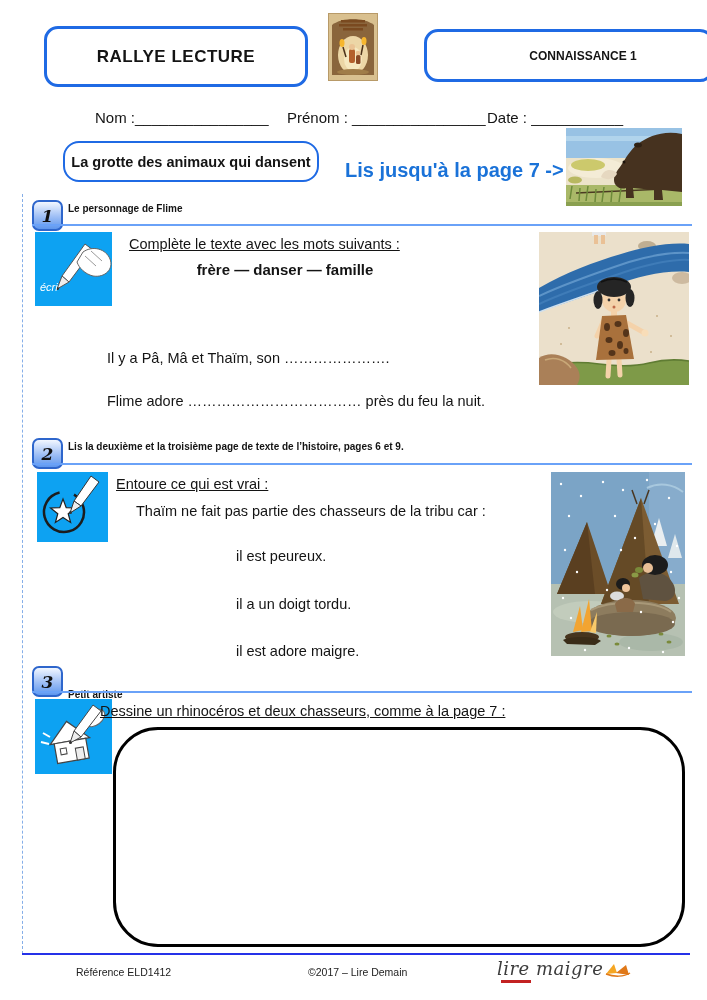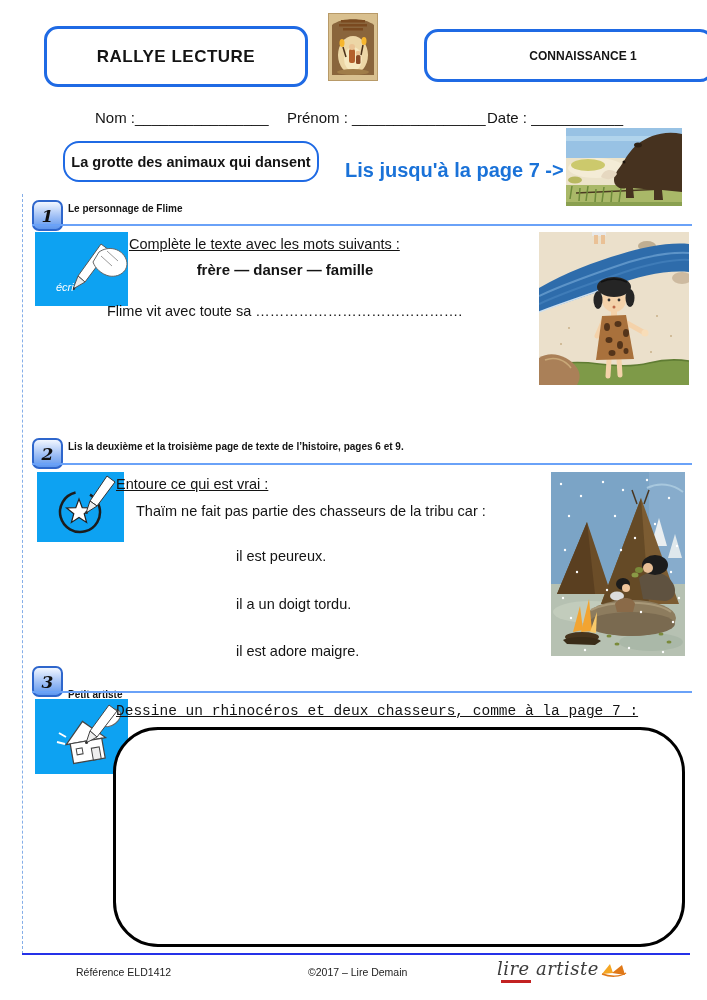--- a/index.html
+++ b/index.html
@@ -21,21 +21,21 @@
   
   .left-rule{position:absolute;left:22px;top:194px;height:760px;width:0;border-left:1px dashed #85aee8;}
   .footer-rule{position:absolute;left:22px;top:953px;width:668px;height:0;border-top:2px solid #2531e8;}
   
   .badge{position:absolute;left:32px;width:27px;height:27px;border:2px solid #2e66cc;border-radius:7px;
          background:linear-gradient(180deg,#f2f7ff 0%,#9dbef5 55%,#5e97ee 100%);
          display:flex;align-items:center;justify-content:center;
          font-family:"DejaVu Serif",serif;font-style:italic;font-weight:bold;font-size:17px;color:#101010;}
   .sec-head{position:absolute;left:68px;font-weight:bold;font-size:10px;white-space:nowrap;}
   .sec-rule{position:absolute;left:32px;width:660px;height:0;border-top:2px solid #6aa2f8;}
-  .icon-box{position:absolute;background:#0da2f2;padding-left:16px;}
+  .icon-box{position:absolute;background:#0da2f2;}
   .body-text{position:absolute;font-size:14.5px;white-space:nowrap;}
   .instr{text-decoration:underline;}
   .word-bank{position:absolute;left:150px;width:270px;text-align:center;font-weight:bold;font-size:15px;}
   .draw-box{position:absolute;left:113px;top:727px;width:566px;height:214px;border:3.5px solid #000;
             border-radius:45px;background:#fff;}
   
   .foot-text{position:absolute;top:966px;font-size:10.5px;color:#222;}
   .logo-wrap{position:absolute;left:497px;top:958px;width:140px;}
   .logo-text{font-family:"DejaVu Serif",serif;font-style:italic;font-size:18px;color:#3c3c3c;letter-spacing:.5px;}
   .logo-mark{display:inline-block;vertical-align:-2px;margin-left:2px;}
@@ -118,21 +118,22 @@
       <circle cx="22.5" cy="56.5" r="1.6" fill="#333"></circle>
       <path d="M48,20 C58,13 71,17 75,27 C79,37 70,46 58,44 C50,42 44,36 42,30 Z" fill="#ffffff" stroke="#666" stroke-width="1"></path>
       <path d="M50,24 L61,34 M56,19 L67,29" stroke="#9a9a9a" stroke-width="1" fill="none"></path>
       <text x="5" y="59" font-size="11" font-style="italic" fill="#ffffff">écri</text>
     </svg>
   </div>
 
   <div class="body-text instr" style="left:116px;top:236px;margin-left:13px;">Complète le texte avec les mots suivants :</div>
   <div class="word-bank" style="top:261px;">frère — danser — famille</div>
 
-  <div class="body-text" style="left:107px;top:303px;">Flime vit avec toute sa …………………………………….</div>
+  <div class="body-text" style="left:107px;top:350px;">Il y a Pâ, Mâ et Thaïm, son ………………….</div>
+  <div class="body-text" style="left:107px;top:393px;">Flime adore ……………………………… près du feu la nuit.</div>
 
   <svg class="abs" style="left:539px;top:232px;" width="150" height="153" viewBox="0 0 150 153">
     <rect width="150" height="153" fill="#ebe0cb"></rect>
     <rect x="53" y="0" width="14" height="4" fill="#e8e8e8"></rect>
     <rect x="55" y="3" width="4" height="9" fill="#eac196"></rect>
     <rect x="62" y="3" width="4" height="9" fill="#eac196"></rect>
     <ellipse cx="108" cy="14" rx="9" ry="5" fill="#bfae92"></ellipse>
     <ellipse cx="122" cy="30" rx="14" ry="7" fill="#c2ae90"></ellipse>
     <ellipse cx="143" cy="46" rx="10" ry="6" fill="#cdbaa0"></ellipse>
     <path d="M0,56 C28,40 55,30 82,22 C105,15 130,10 150,12 L150,40 C126,38 100,44 74,54 C48,64 22,72 0,80 Z" fill="#2e6cab"></path>
@@ -272,28 +273,28 @@
         <rect x="25" y="48" width="6" height="6" fill="none" stroke="#444" stroke-width="1"></rect>
       </g>
       <path d="M8,34 l7,4 M6,43 l8,2" stroke="#ffffff" stroke-width="2"></path>
       <ellipse cx="60" cy="19" rx="11" ry="7" transform="rotate(-38 60 19)" fill="#ffffff" stroke="#666" stroke-width="1"></ellipse>
       <polygon points="58,6 66,12 46,38 39,32" fill="#ffffff" stroke="#444" stroke-width="1"></polygon>
       <polygon points="39,32 46,38 35,44" fill="#eeeeee" stroke="#444" stroke-width="1"></polygon>
       <circle cx="35.5" cy="43.5" r="1.5" fill="#333"></circle>
     </svg>
   </div>
 
-  <div class="body-text instr" style="left:116px;top:703px;font-family:Liberation Mono, monospace;">Dessine un rhinocéros et deux chasseurs, comme à la page 7 :</div>
+  <div class="body-text instr" style="left:100px;top:703px;">Dessine un rhinocéros et deux chasseurs, comme à la page 7 :</div>
 
   <div class="draw-box"></div>
 
   <div class="foot-text" style="left:76px;">Référence ELD1412</div>
   <div class="foot-text" style="left:308px;">©2017 – Lire Demain</div>
   <div class="logo-wrap">
-    <span class="logo-text">lire artiste</span><span class="logo-mark"><svg width="26" height="16" viewBox="0 0 26 16">
+    <span class="logo-text">lire maigre</span><span class="logo-mark"><svg width="26" height="16" viewBox="0 0 26 16">
           <polygon points="1,13 9,3 12,12" fill="#f5a623"></polygon>
           <polygon points="11,12 21,4 24,14" fill="#e07818"></polygon>
           <path d="M1,13 C9,16 19,16 25,12" stroke="#e07818" stroke-width="1.5" fill="none"></path>
         </svg></span>
     <div class="logo-sub"></div>
   </div>
 
 </div>
 
 </body></html>

